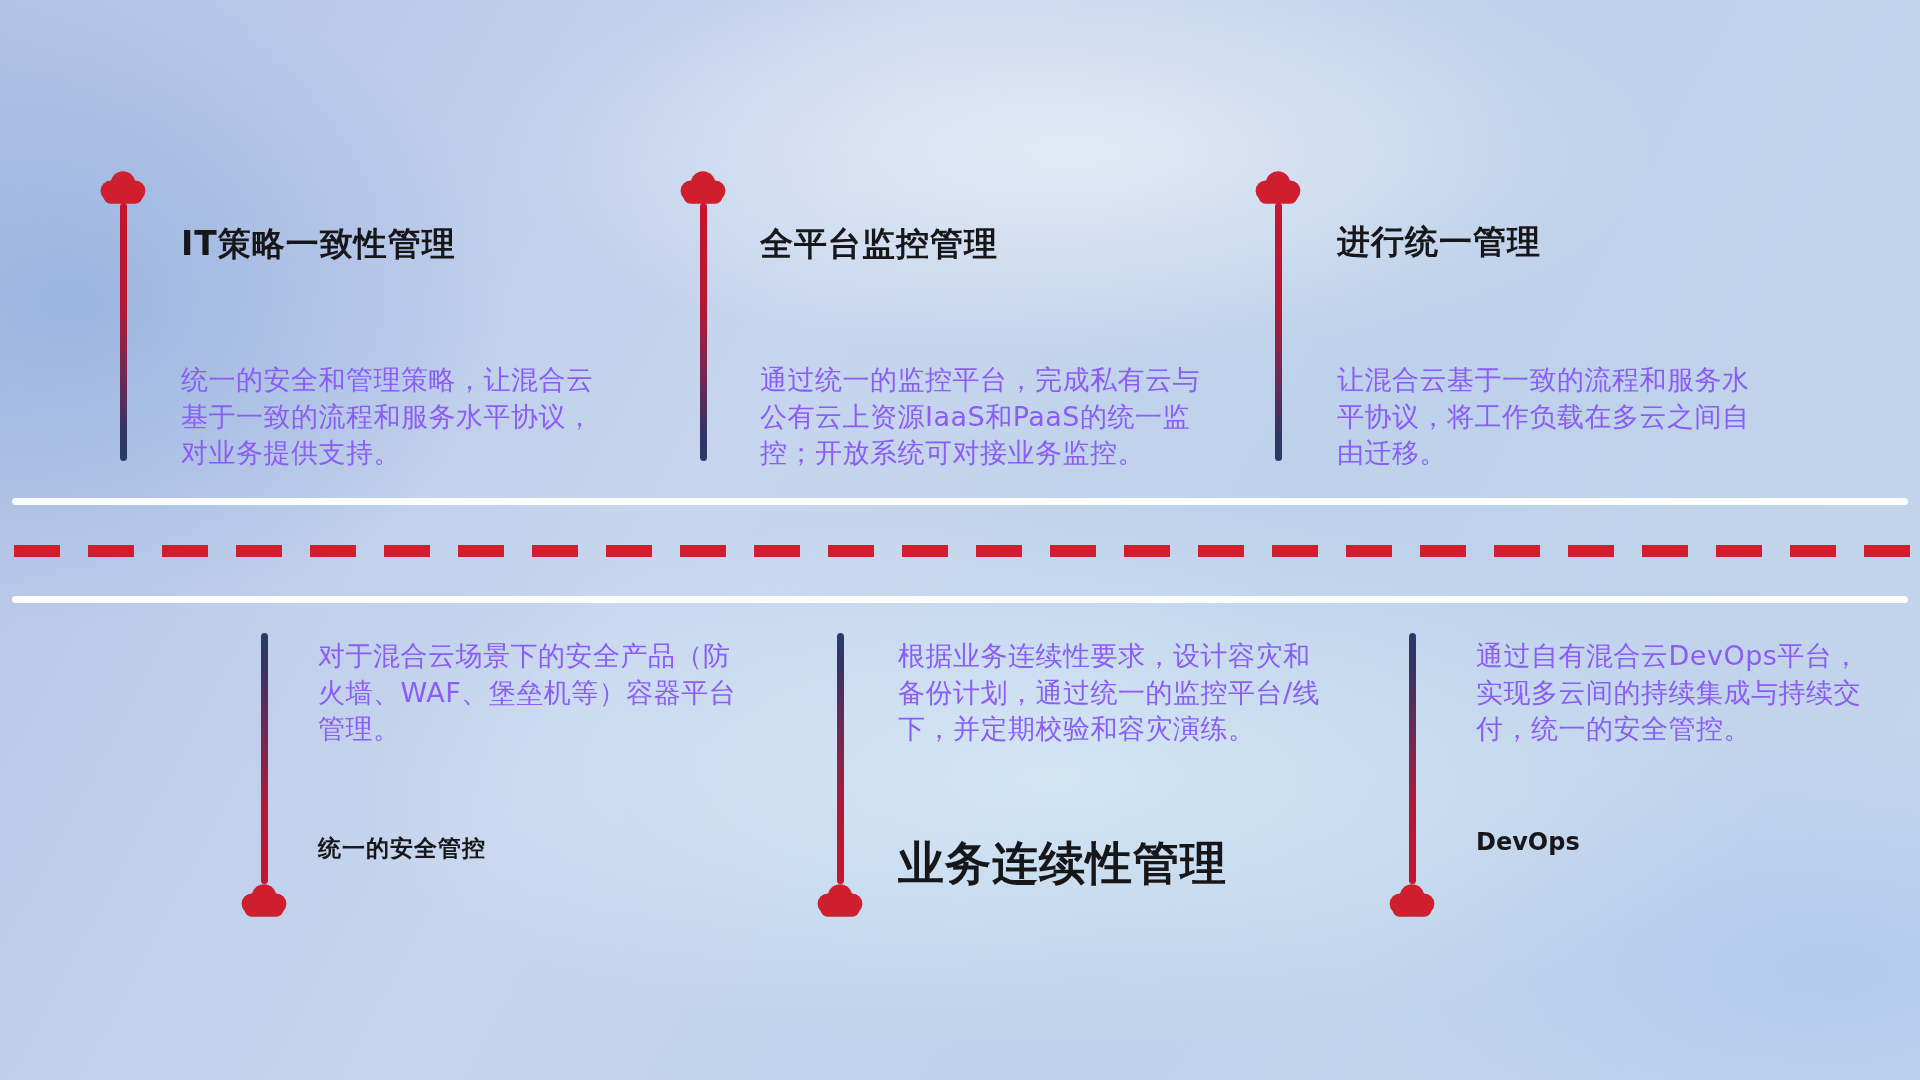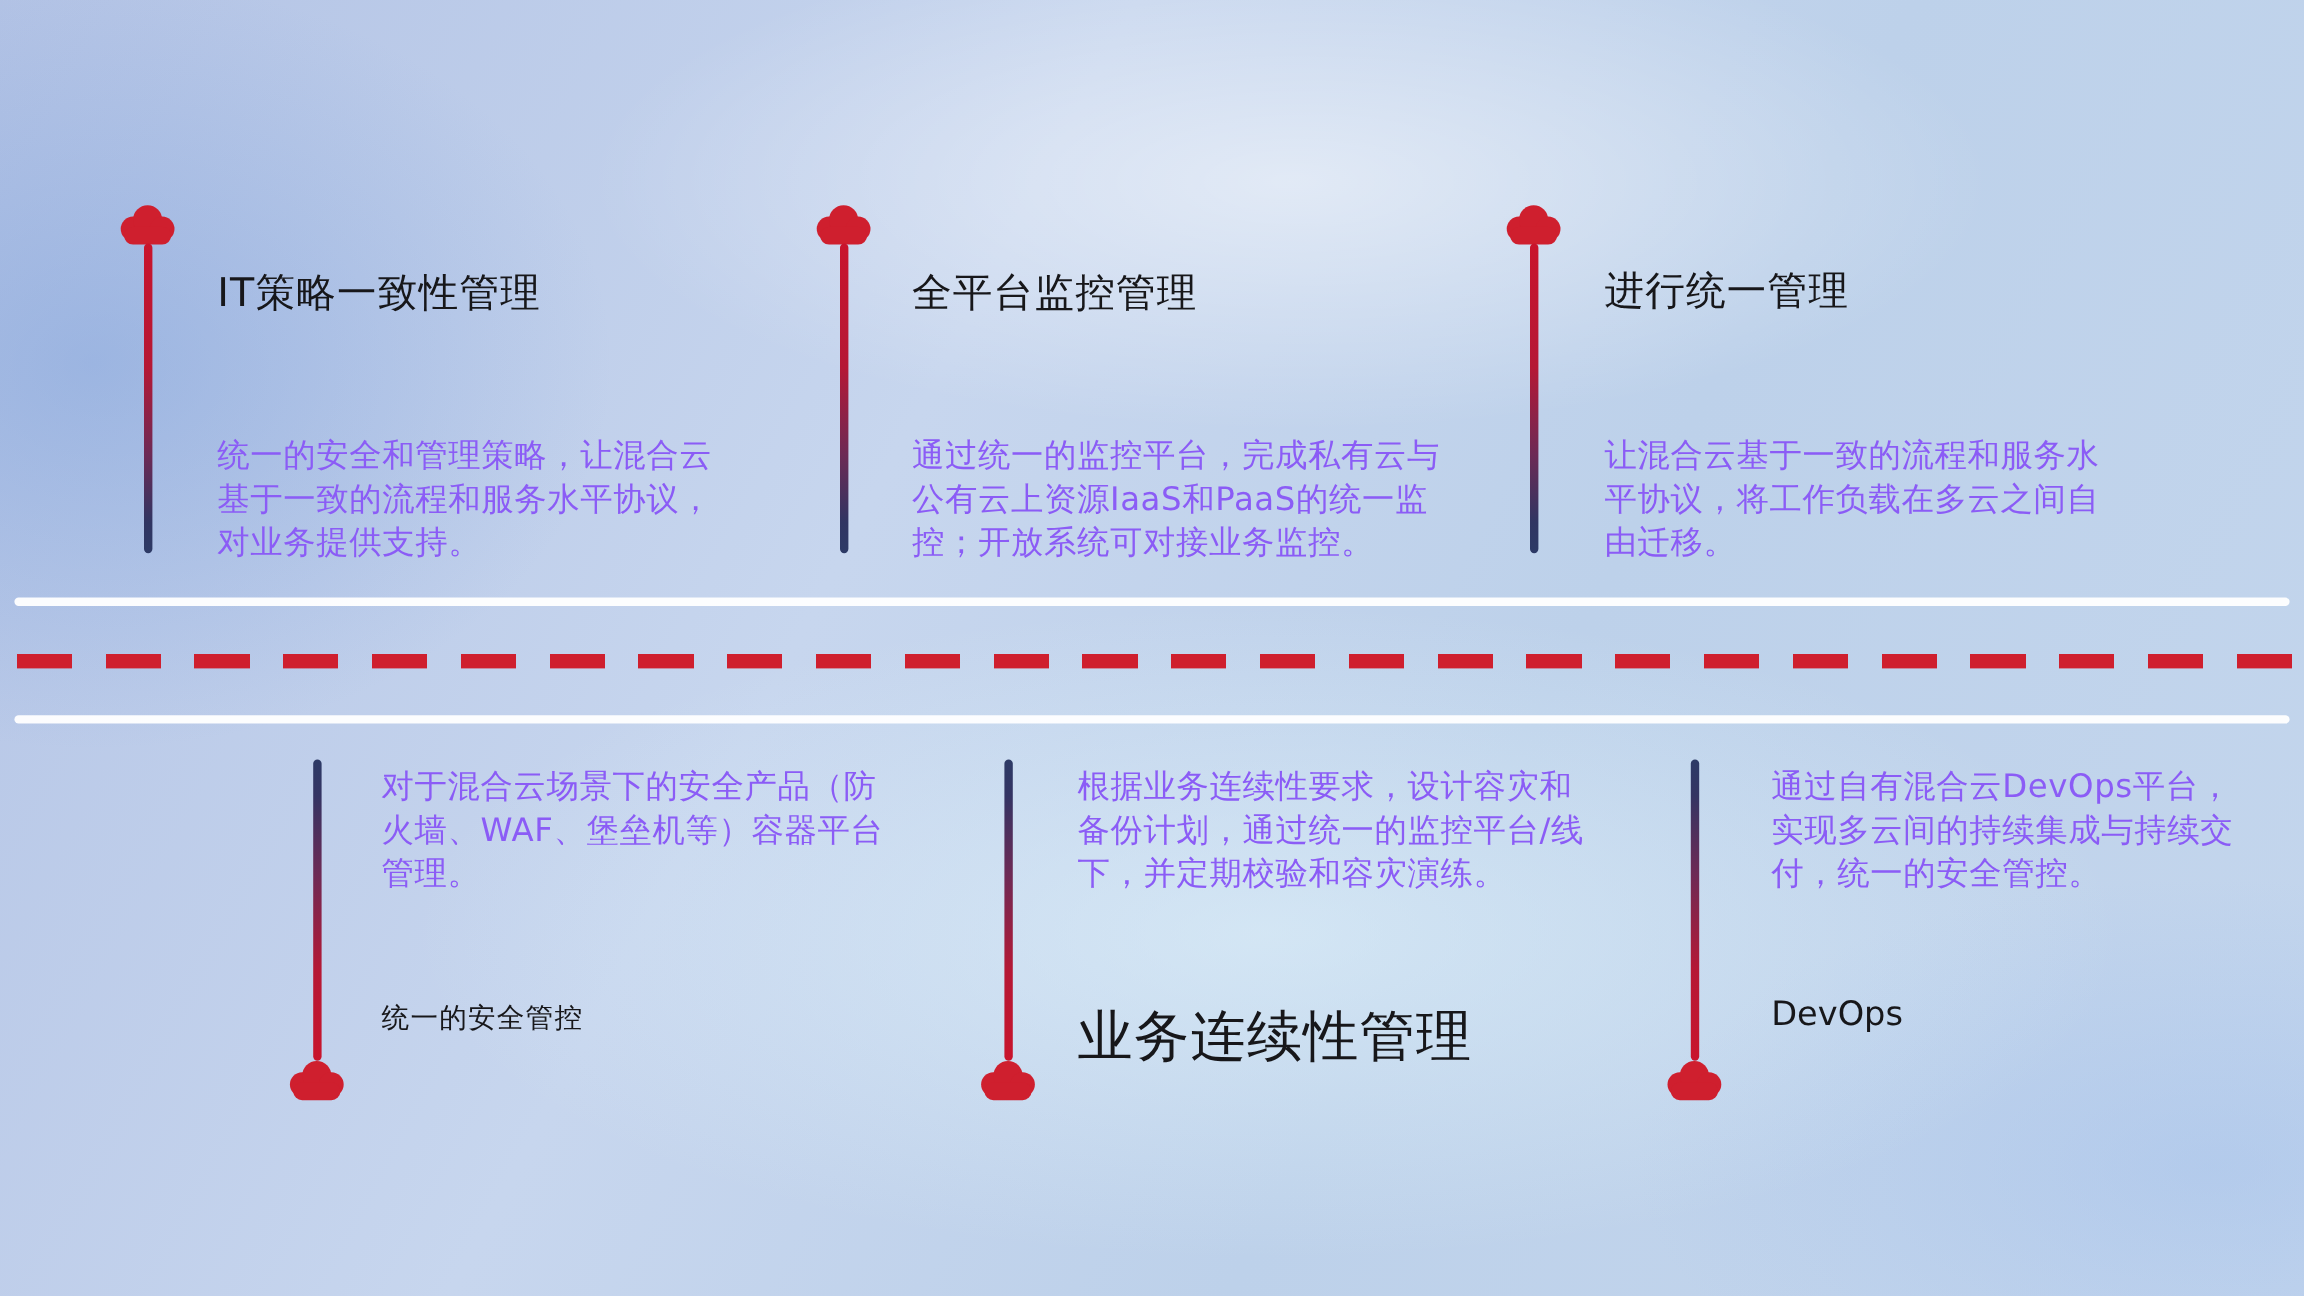--- a/index.html
+++ b/index.html
@@ -21,21 +21,21 @@
   .pin.top .stick{
     height:258px;margin-top:-3px;
     background:linear-gradient(to bottom,#c9142c 0%,#b51835 40%,#6d2a55 68%,#303562 90%,#2d3a66 100%);
   }
   .pin.bottom .stick{
     height:251px;margin-bottom:-3px;
     background:linear-gradient(to bottom,#2d3a66 0%,#343463 12%,#6d2a55 38%,#b51835 70%,#c9142c 100%);
   }
   .cloud-svg{display:block;}
   .item-title{
-    position:absolute;color:#17171a;font-weight:400;font-size:33px;letter-spacing:1px;white-space:nowrap;
+    position:absolute;color:#17171a;font-weight:700;font-size:33px;letter-spacing:1px;white-space:nowrap;
   }
   .item-desc{
     position:absolute;color:#8b5cf6;font-size:27px;line-height:1.36;letter-spacing:0.5px;
   }
   .road-white{
     position:absolute;left:12px;right:12px;height:7px;
     background:rgba(255,255,255,0.95);border-radius:4px;
   }
   .road-dash{
     position:absolute;left:14px;right:0;height:12px;
@@ -134,13 +134,13 @@
   </svg>
 </div>
 
 <div class="item-desc" style="left:318px;top:638px;width:424px">对于混合云场景下的安全产品（防火墙、WAF、堡垒机等）容器平台管理。</div>
 <div class="item-title" style="left:318px;top:833px;font-size:23px">统一的安全管控</div>
 
 <div class="item-desc" style="left:898px;top:638px;width:424px">根据业务连续性要求，设计容灾和备份计划，通过统一的监控平台/线下，并定期校验和容灾演练。</div>
 <div class="item-title" style="left:898px;top:833px;font-size:46px">业务连续性管理</div>
 
 <div class="item-desc" style="left:1476px;top:638px;width:402px">通过自有混合云DevOps平台，实现多云间的持续集成与持续交付，统一的安全管控。</div>
-<div class="item-title" style="left:1476px;top:828px;font-size:28px;letter-spacing:0">DevOps</div>
+<div class="item-title" style="left:1476px;top:828px;font-size:24px;letter-spacing:0">DevOps</div>
 
 </body></html>

